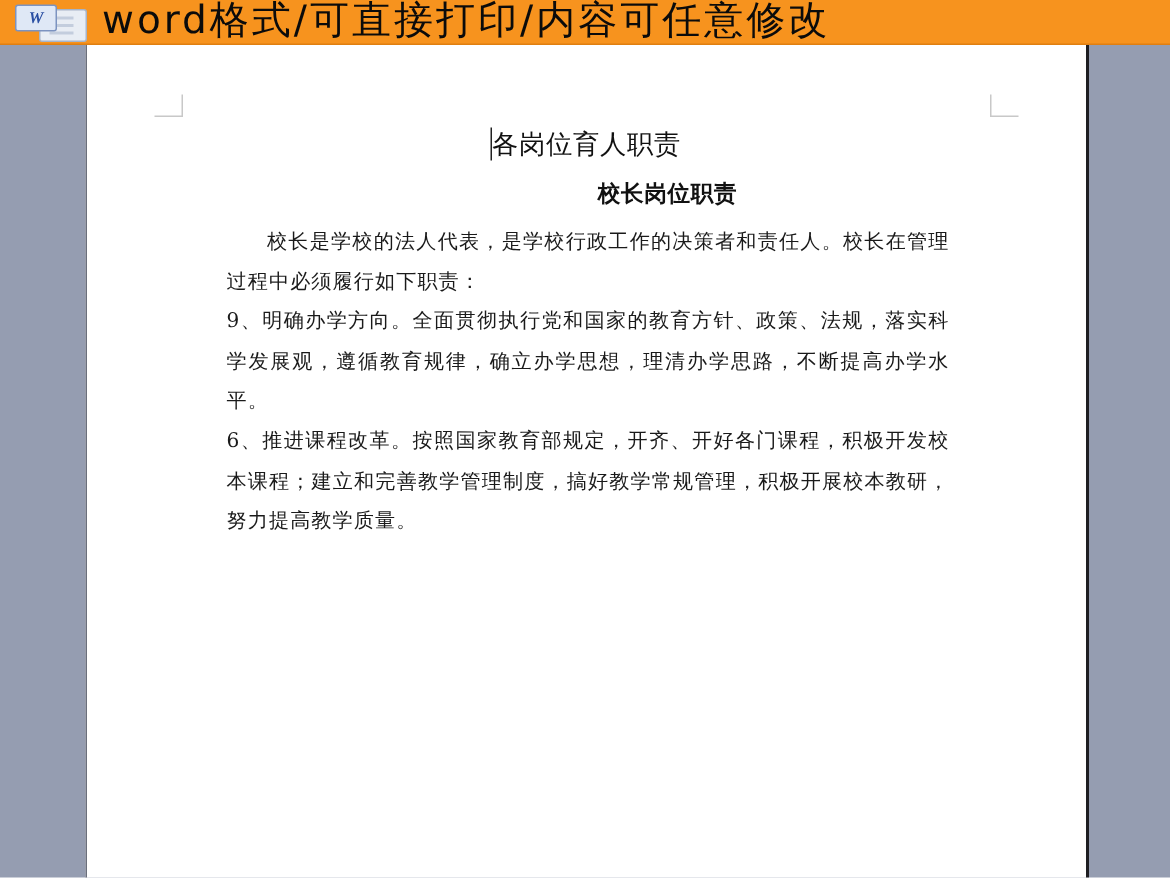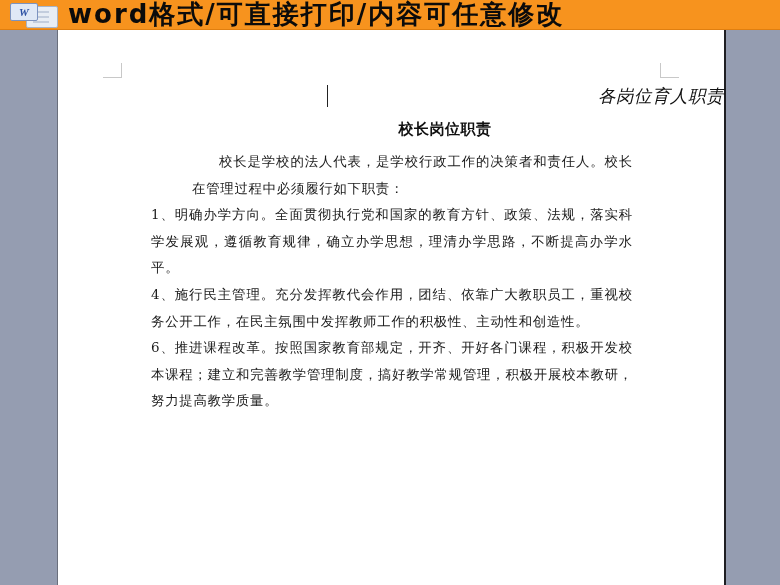--- a/index.html
+++ b/index.html
@@ -2,49 +2,48 @@
 <html><head>
 <meta charset="utf-8">
 <style>
   html, body { margin:0; padding:0; }
   body { width:780px; height:585px; overflow:hidden; background:#959db1; position:relative; font-family:"DejaVu Serif", "Liberation Serif", serif; }
   .banner { position:absolute; left:0; top:0; width:780px; height:29px; background:#f7931e; display:flex; align-items:center; border-bottom:1px solid #e07f10; }
   .word-icon { position:relative; width:50px; height:27px; margin-left:8px; }
   .word-icon .doc-back { position:absolute; left:18px; top:5px; width:30px; height:20px; background:#e8edf4; border:1px solid #a7b4c8; border-radius:2px; }
   .word-icon .doc-back:after { content:""; position:absolute; left:6px; top:4px; width:16px; height:2px; background:#c3cddd; box-shadow:0 5px 0 #c3cddd, 0 10px 0 #c3cddd; }
   .word-icon .badge { position:absolute; left:2px; top:2px; width:26px; height:16px; background:#dfe8f6; border:1px solid #7c93c0; border-radius:2px; color:#2a4fa3; font:italic bold 11px "Liberation Serif", serif; text-align:center; line-height:16px; }
-  .banner-text { margin-left:10px; font-family:"DejaVu Sans", sans-serif; font-weight:bold; font-size:26px; color:#0b0b0b; letter-spacing:2px; white-space:nowrap; line-height:29px; }
+  .banner-text { margin-left:10px; font-family:"DejaVu Sans", sans-serif; font-weight:normal; font-size:26px; color:#0b0b0b; letter-spacing:2px; white-space:nowrap; line-height:29px; }
   .page { position:absolute; left:57px; top:30px; width:666px; height:560px; background:#ffffff; border-left:1px solid #6a6f7c; border-right:2px solid #1e1e22; }
   .corner { position:absolute; width:18px; height:14px; }
   .corner.tl { left:45px; top:33px; border-right:1px solid #c8c8c8; border-bottom:1px solid #c8c8c8; }
   .corner.tr { left:602px; top:33px; border-left:1px solid #c8c8c8; border-bottom:1px solid #c8c8c8; }
   .cursor { position:absolute; left:269px; top:55px; width:1px; height:22px; background:#222; }
-  .title1 { position:absolute; left:0; width:666px; top:54px; text-align:right; font-size:17.5px; color:#111; letter-spacing:0.5px;font-style:italic; }
+  .title1 { position:absolute; left:0; width:666px; top:54px; text-align:center; font-size:17.5px; color:#111; letter-spacing:0.5px; }
   .title2 { position:absolute; left:0; width:774px; top:90px; text-align:center; font-size:15px; font-weight:bold; color:#111; letter-spacing:0.5px; }
   .body { position:absolute; left:93px; top:119px; width:482px; font-size:13.4px; color:#1a1a1a; line-height:26.6px; letter-spacing:0.75px; }
   .para { margin:0; text-align:justify; text-align-last:left; }
-  .para.indent { text-indent:27px;margin-left:41px; }
+  .para.indent { text-indent:27px; }
 </style>
 </head>
 <body>
 
 <div class="banner">
   <div class="word-icon">
     <div class="doc-back"></div>
     <div class="badge">W</div>
   </div>
   <div class="banner-text">word格式/可直接打印/内容可任意修改</div>
 </div>
 
 <div class="page">
   <div class="corner tl"></div>
   <div class="corner tr"></div>
   <div class="cursor"></div>
   <div class="title1">各岗位育人职责</div>
   <div class="title2">校长岗位职责</div>
   <div class="body">
     <p class="para indent">校长是学校的法人代表，是学校行政工作的决策者和责任人。校长在管理过程中必须履行如下职责：</p>
-    <p class="para">1、明确办学方向。全面贯彻执行党和国家的教育方针、政策、法规，落实科学发展观，遵循教育规律，确立办学思想，理清办学思路，不断提高办学水平。</p>
-    <p class="para">4、施行民主管理。充分发挥教代会作用，团结、依靠广大教职员工，重视校务公开工作，在民主氛围中发挥教师工作的积极性、主动性和创造性。</p>
+    <p class="para">9、明确办学方向。全面贯彻执行党和国家的教育方针、政策、法规，落实科学发展观，遵循教育规律，确立办学思想，理清办学思路，不断提高办学水平。</p>
     <p class="para">6、推进课程改革。按照国家教育部规定，开齐、开好各门课程，积极开发校本课程；建立和完善教学管理制度，搞好教学常规管理，积极开展校本教研，努力提高教学质量。</p>
 
   </div>
 </div>
 
 </body></html>

